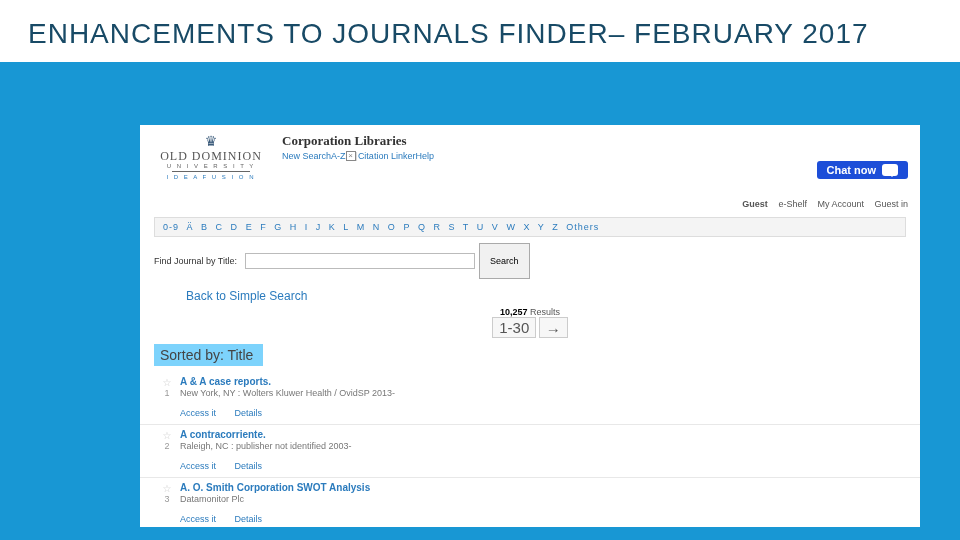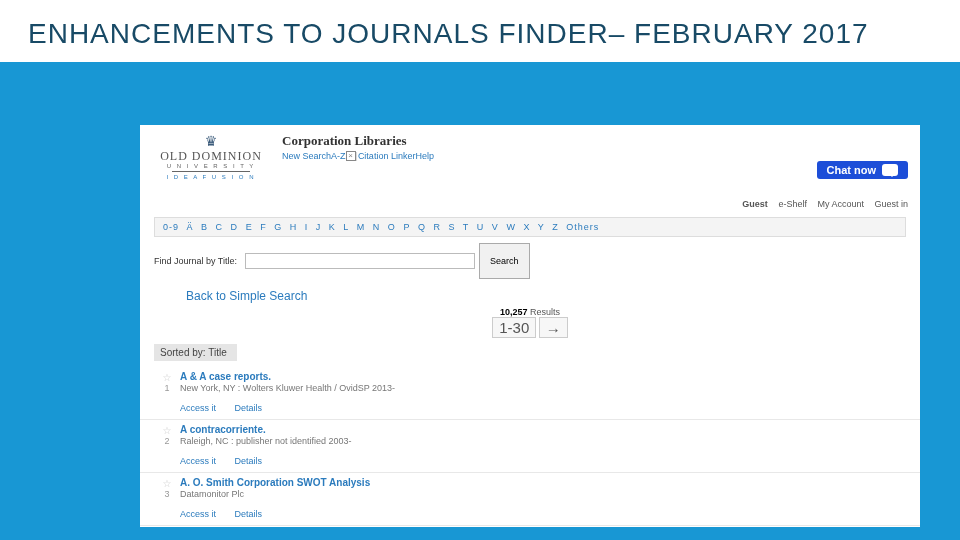--- a/index.html
+++ b/index.html
@@ -30,21 +30,21 @@
   .az-bar { margin: 6px 14px 4px 14px; background: #f4f4f4; border: 1px solid #ddd; padding: 4px 8px; font-size: 9px; color: #2b7bbd; letter-spacing: 1px; }
   .az-bar span { cursor: pointer; margin-right: 4px; }
   .search-row { display: flex; align-items: center; margin: 6px 14px 10px 14px; font-size: 9px; }
   .search-row label { color: #333; margin-right: 8px; }
   .search-row input { width: 230px; height: 16px; border: 1px solid #bbb; font-size: 9px; padding: 1px 4px; }
   .search-row button { height: 36px; font-size: 9px; border: 1px solid #aaa; background: #f1f1f1; padding: 8px 10px; margin-left: 4px; cursor: pointer; }
   .back-link { margin: 6px 0 4px 46px; color: #2b7bbd; font-size: 12px; cursor: pointer; }
   .meta-row { display: flex; justify-content: space-between; align-items: center; margin: 2px 14px 4px 14px; font-size: 9px; flex-direction: column; }
   .count b { color: #000; }
   .range-btn { display: inline-block; border: 1px solid #ccc; background: #f7f7f7; padding: 1px 6px; font-size: 15px; cursor: pointer; }
-  .sort-row { margin: 2px 0 6px 14px; background: #e5e5e5; display: inline-block; padding: 3px 10px 3px 6px; font-size: 10px; color: #444; }
+  .sort-row { margin: 2px 0 6px 14px; background: #7dd3fc; display: inline-block; padding: 3px 10px 3px 6px; font-size: 14px; color: #444; }
   .result { display: flex; border-bottom: 1px solid #e8e8e8; padding: 4px 14px 0 14px; }
   .r-left { width: 26px; text-align: center; color: #999; font-size: 9px; padding-top: 2px; }
   .r-star { color: #ccc; font-size: 10px; line-height: 1; }
   .r-body { flex: 1; }
   .r-title { color: #2b7bbd; font-weight: bold; font-size: 10px; cursor: pointer; }
   .r-pub { color: #777; font-size: 9px; margin-top: 1px; }
   .r-links { margin-top: 10px; margin-bottom: 6px; font-size: 9px; }
   .r-links span { color: #2b7bbd; margin-right: 16px; cursor: pointer; text-align: center; }
 </style>
 </head>

